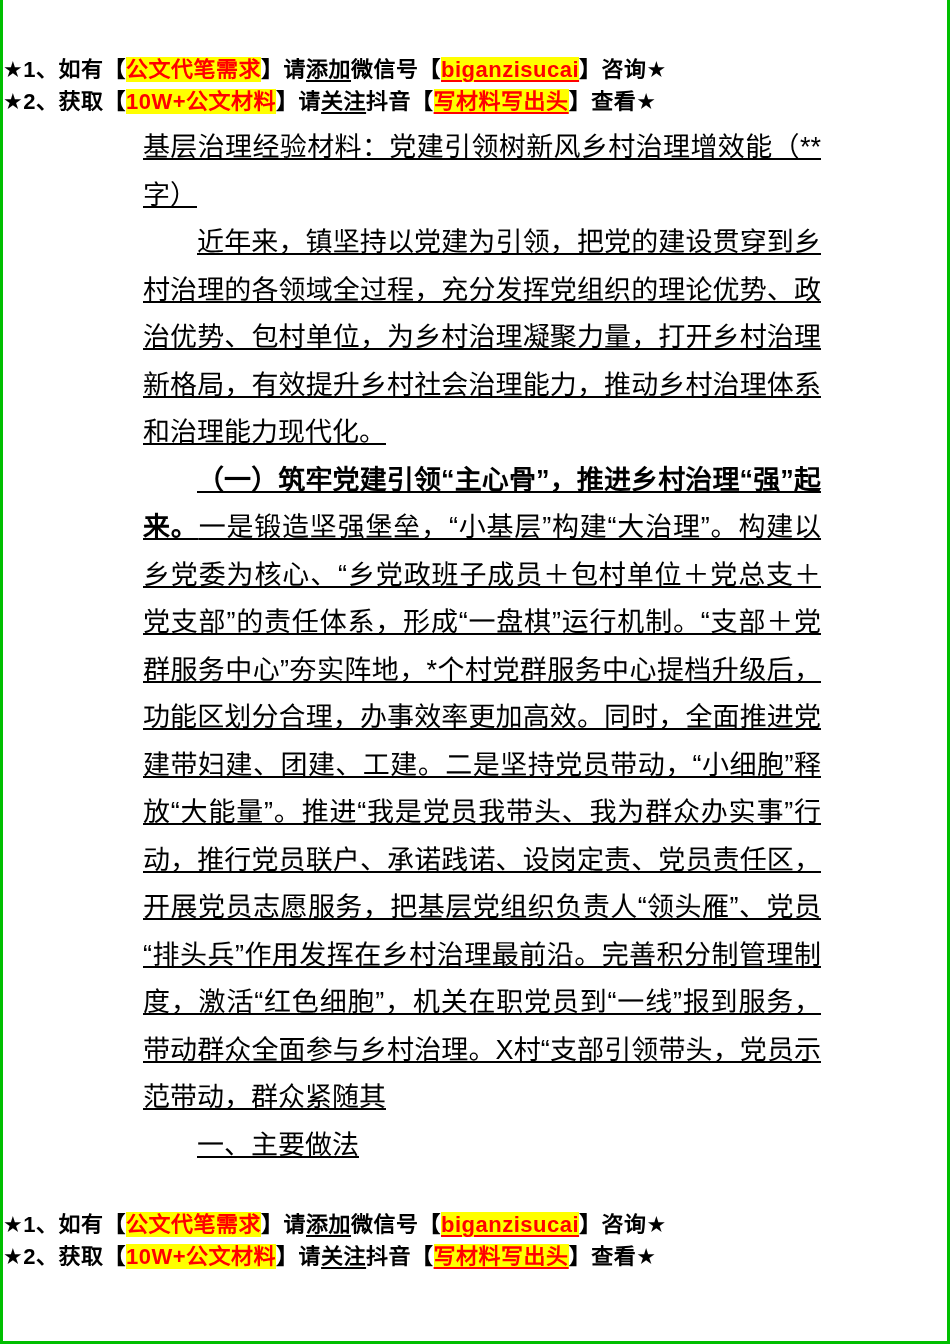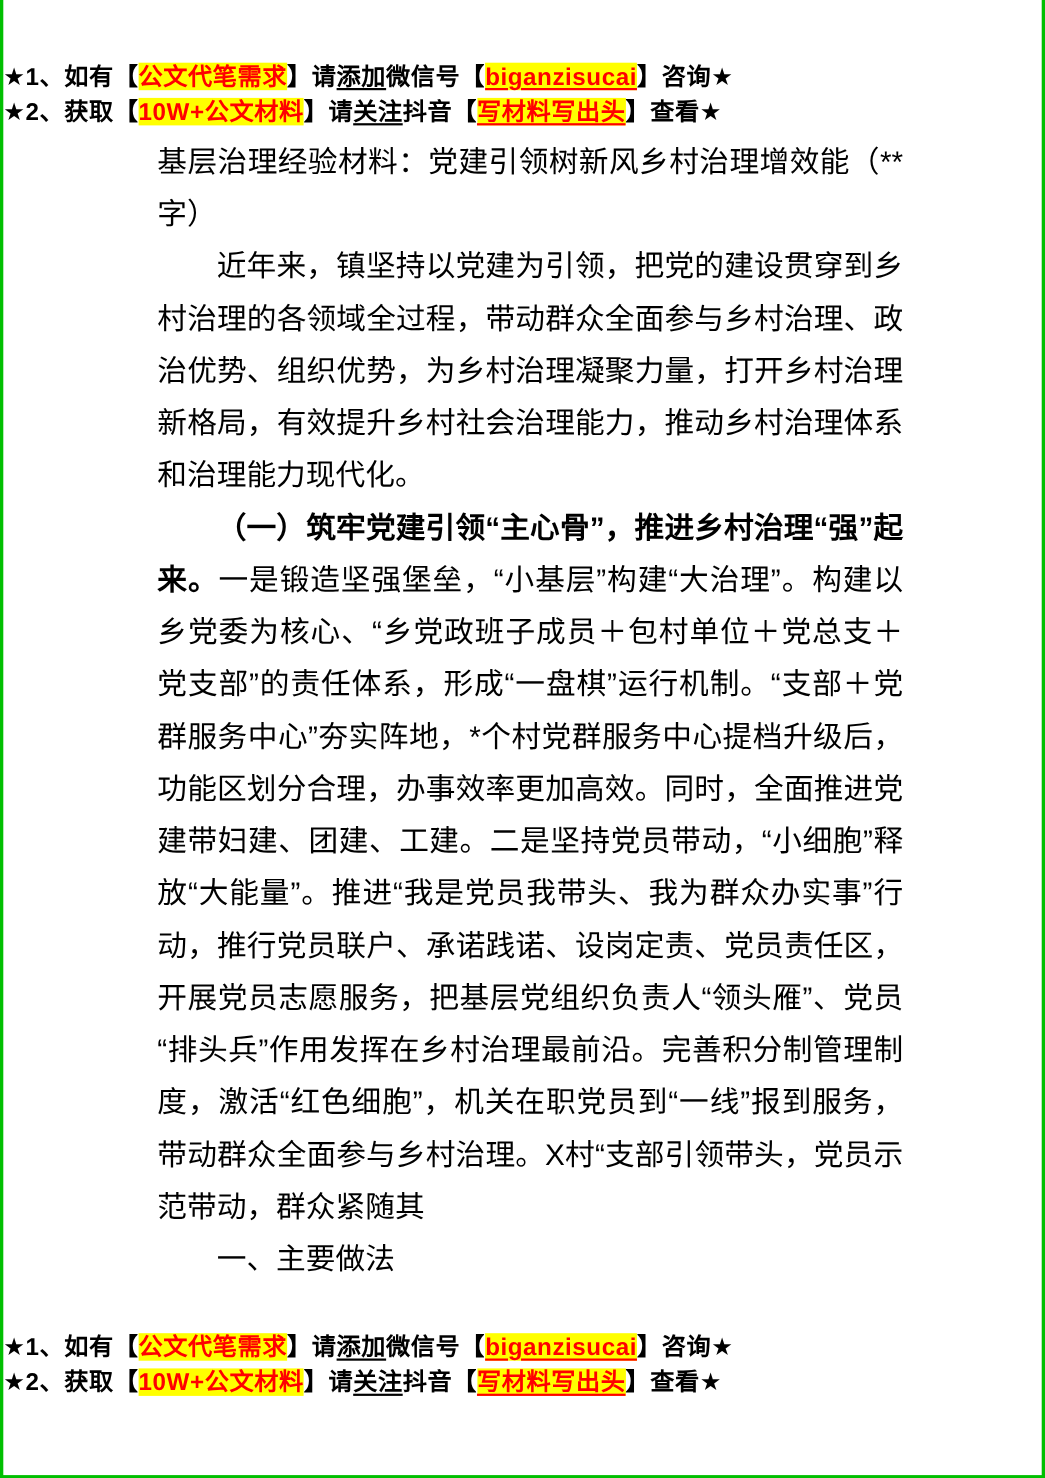--- a/index.html
+++ b/index.html
@@ -34,39 +34,40 @@
     text-decoration:underline;text-decoration-thickness:2px;text-underline-offset:3px;
   }
   .content{
     position:absolute;
     left:140px;top:124px;
     width:678px;
     font-size:27px;
     line-height:47.5px;
     text-align:justify;
     text-justify:inter-ideograph;
+    text-decoration:underline;
   }
   .content p{margin:0;padding:0;}
   .content p.indent{text-indent:2em;}
   .content b{font-weight:700;}
 </style>
 </head>
 <body>
 
 <div class="page">
 
   <div class="promo promo-header">
     <div class="promo-line"><span class="s-plain">★1、如有【</span><span class="s-red-highlight">公文代笔需求</span><span class="s-plain">】请</span><span class="s-underline">添加</span><span class="s-plain">微信号【</span><span class="s-red-highlight-underline">biganzisucai</span><span class="s-plain">】咨询★</span></div>
     <div class="promo-line"><span class="s-plain">★2、获取【</span><span class="s-red-highlight">10W+公文材料</span><span class="s-plain">】请</span><span class="s-underline">关注</span><span class="s-plain">抖音【</span><span class="s-red-highlight-underline">写材料写出头</span><span class="s-plain">】查看★</span></div>
   </div>
 
   <div class="content">
     <p class="title">基层治理经验材料：党建引领树新风乡村治理增效能（**字）</p>
     <div id="paragraphs">
-        <p class="indent"><span>近年来，镇坚持以党建为引领，把党的建设贯穿到乡村治理的各领域全过程，带动群众全面参与乡村治理、政治优势、组织优势，为乡村治理凝聚力量，打开乡村治理新格局，有效提升乡村社会治理能力，推动乡村治理体系和治理能力现代化。</span></p>
+        <p class="indent"><span>近年来，镇坚持以党建为引领，把党的建设贯穿到乡村治理的各领域全过程，充分发挥党组织的理论优势、政治优势、包村单位，为乡村治理凝聚力量，打开乡村治理新格局，有效提升乡村社会治理能力，推动乡村治理体系和治理能力现代化。</span></p>
         <p class="indent"><b>（一）筑牢党建引领“主心骨”，推进乡村治理“强”起来。</b><span>一是锻造坚强堡垒，“小基层”构建“大治理”。构建以乡党委为核心、“乡党政班子成员＋包村单位＋党总支＋党支部”的责任体系，形成“一盘棋”运行机制。“支部＋党群服务中心”夯实阵地，*个村党群服务中心提档升级后，功能区划分合理，办事效率更加高效。同时，全面推进党建带妇建、团建、工建。二是坚持党员带动，“小细胞”释放“大能量”。推进“我是党员我带头、我为群众办实事”行动，推行党员联户、承诺践诺、设岗定责、党员责任区，开展党员志愿服务，把基层党组织负责人“领头雁”、党员“排头兵”作用发挥在乡村治理最前沿。完善积分制管理制度，激活“红色细胞”，机关在职党员到“一线”报到服务，带动群众全面参与乡村治理。X村“支部引领带头，党员示范带动，群众紧随其</span></p>
         <p class="indent"><span>一、主要做法</span></p>
       </div>
   </div>
 
   <div class="promo promo-footer">
     <div class="promo-line"><span class="s-plain">★1、如有【</span><span class="s-red-highlight">公文代笔需求</span><span class="s-plain">】请</span><span class="s-underline">添加</span><span class="s-plain">微信号【</span><span class="s-red-highlight-underline">biganzisucai</span><span class="s-plain">】咨询★</span></div>
     <div class="promo-line"><span class="s-plain">★2、获取【</span><span class="s-red-highlight">10W+公文材料</span><span class="s-plain">】请</span><span class="s-underline">关注</span><span class="s-plain">抖音【</span><span class="s-red-highlight-underline">写材料写出头</span><span class="s-plain">】查看★</span></div>
   </div>
 

